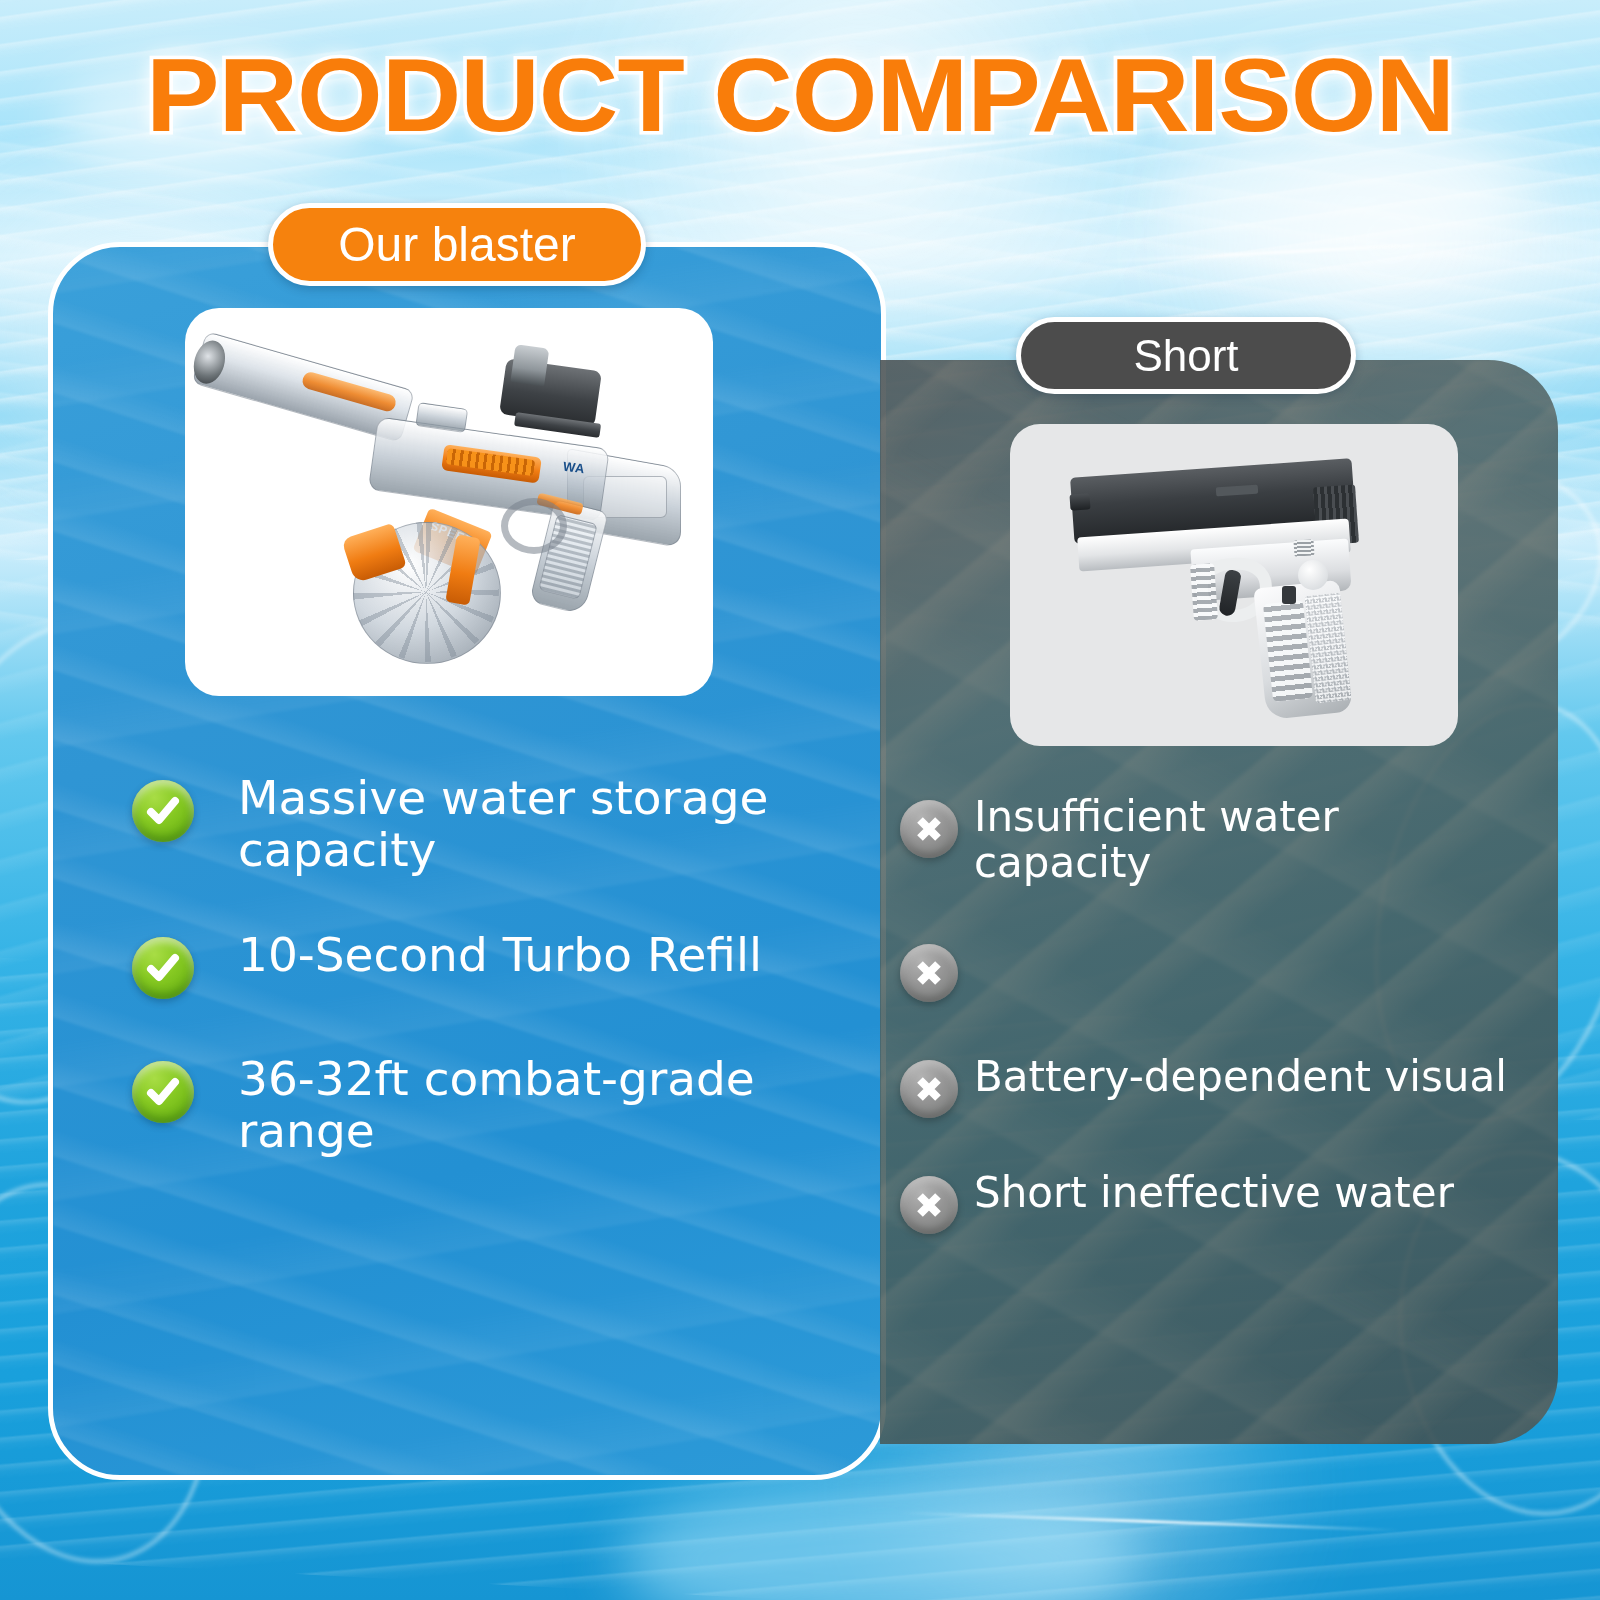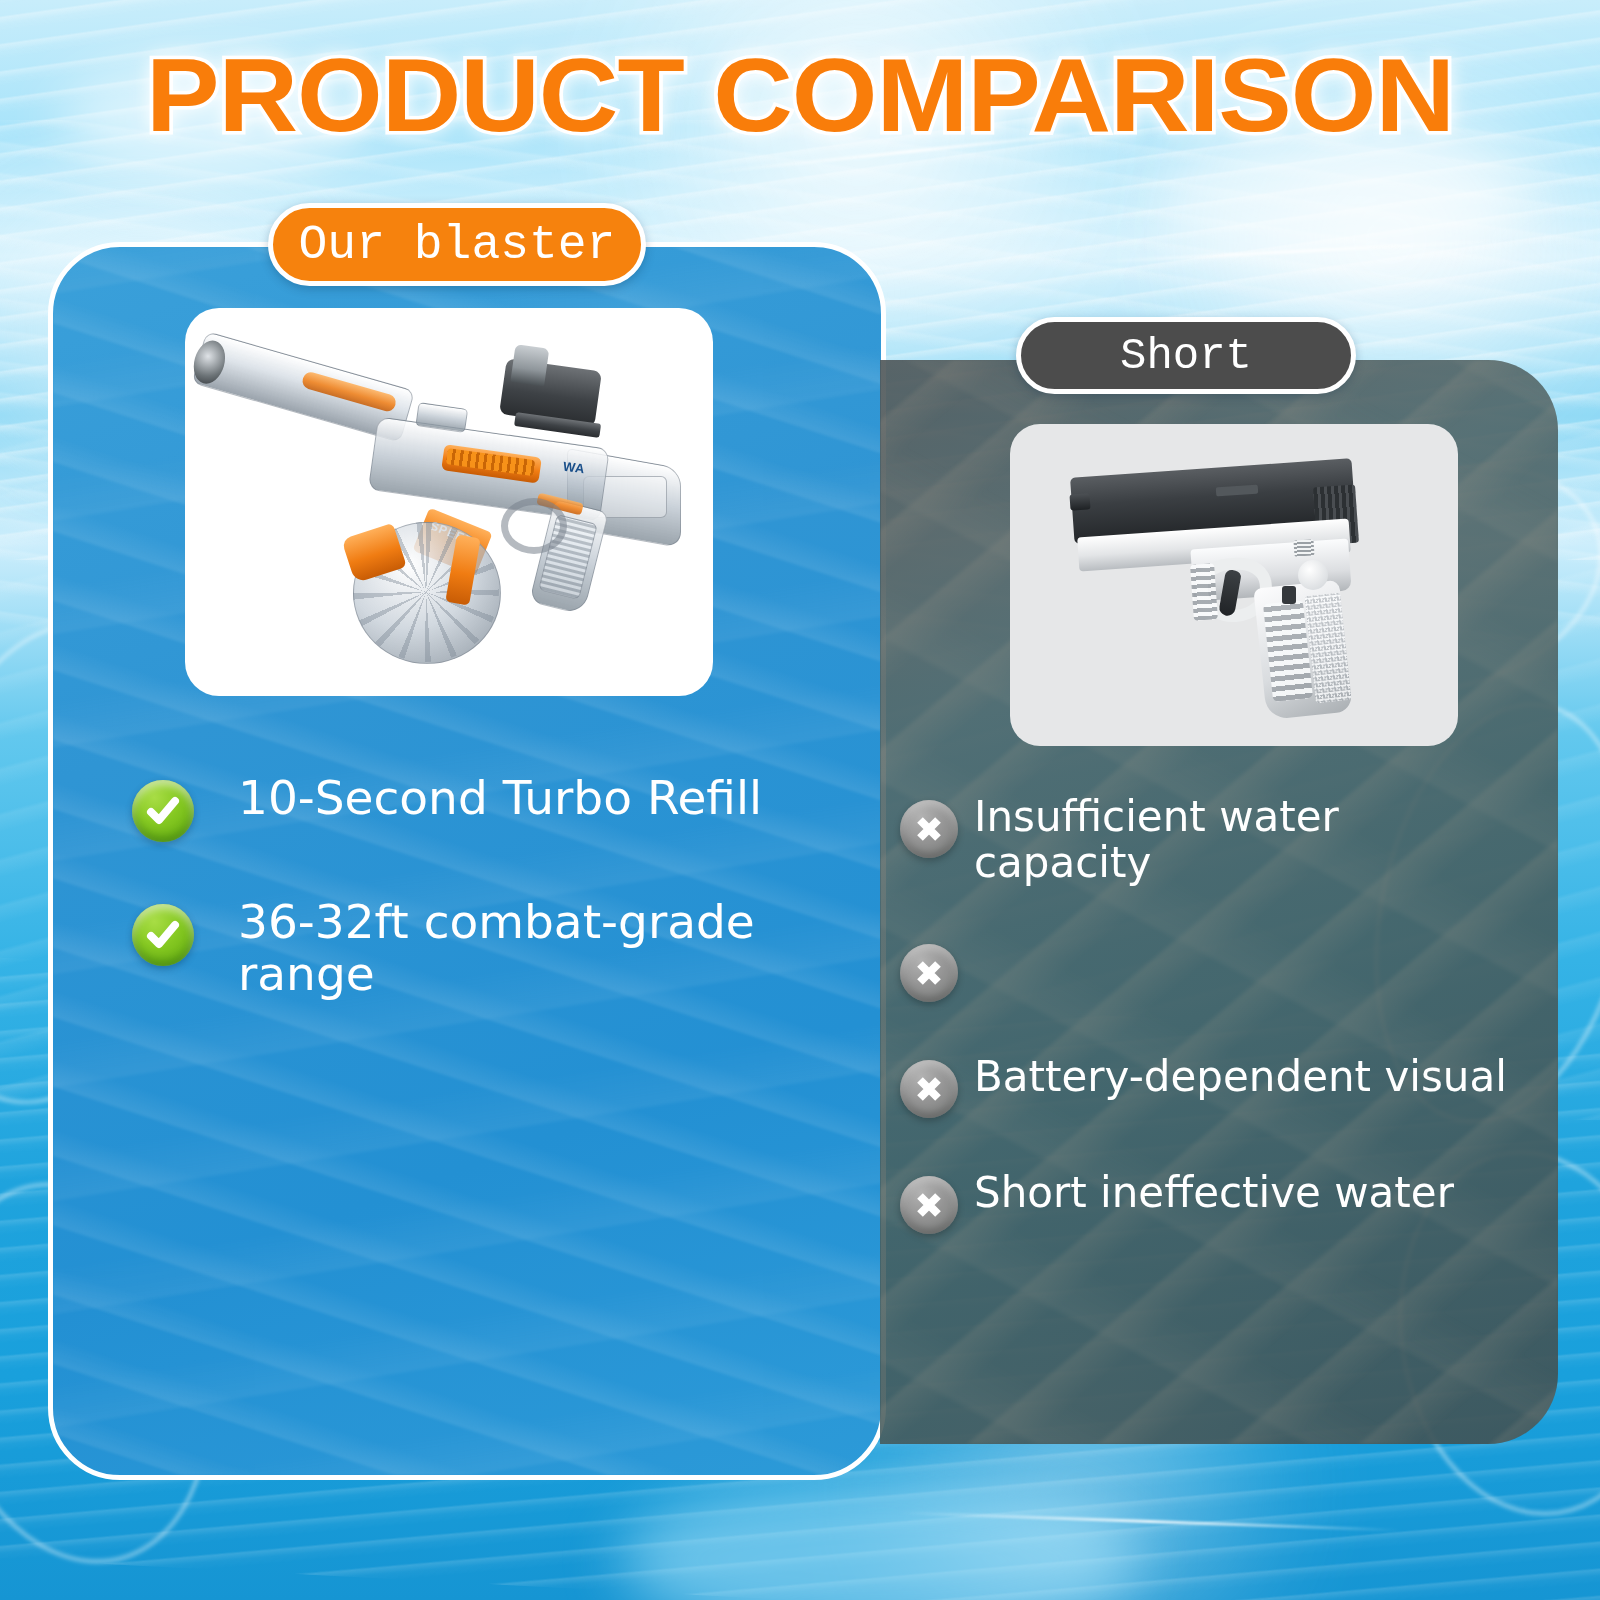--- a/index.html
+++ b/index.html
@@ -67,21 +67,21 @@
     text-shadow:0 0 16px rgba(255,255,255,.95),0 0 26px rgba(255,255,255,.8);
     white-space:nowrap;
     z-index:6;
   }
 
   
   .badge{
     position:absolute;z-index:9;
     display:flex;align-items:center;justify-content:center;
     border:5px solid #ffffff;border-radius:60px;
-    font-family:Liberation Mono, monospace;
+    font-family:Liberation Sans, sans-serif;
     color:#ffffff;white-space:nowrap;
     box-shadow:0 3px 10px rgba(0,40,70,.25);
   }
   #badge-ours{
     left:268px;top:203px;width:368px;height:73px;
     background:#f6820d;font-size:48px;
   }
   #badge-others{
     left:1016px;top:317px;width:330px;height:67px;
     background:#4c4c4c;font-size:44px;
@@ -248,20 +248,30 @@
     <div class="org" style="left:162px;top:222px;width:54px;height:46px;border-radius:10px 6px 6px 12px;transform:rotate(-18deg)"></div>
 
     <div class="org" style="left:266px;top:228px;width:24px;height:68px;border-radius:5px;transform:rotate(10deg)"></div>
 
     <div style="position:absolute;left:378px;top:152px;transform:rotate(8deg);
          font:bold 13px 'Liberation Sans',sans-serif;color:#1a4f8a;letter-spacing:.5px">WA</div>
   </div>
 </div>
 
 <div id="list-ours" class="flist">
+  <div class="frow">
+    <div class="fico">
+      <div class="ico-check">
+        <svg width="38" height="38" viewBox="0 0 38 38" aria-hidden="true">
+          <path d="M7 20 L15 28 L31 9" fill="none" stroke="#ffffff" stroke-width="8" stroke-linecap="round" stroke-linejoin="round"></path>
+        </svg>
+      </div>
+    </div>
+    <div class="ftext">Massive water storage capacity</div>
+  </div>
 
 
   <div class="frow">
     <div class="fico">
       <div class="ico-check">
         <svg width="38" height="38" viewBox="0 0 38 38" aria-hidden="true">
           <path d="M7 20 L15 28 L31 9" fill="none" stroke="#ffffff" stroke-width="8" stroke-linecap="round" stroke-linejoin="round"></path>
         </svg>
       </div>
     </div>

